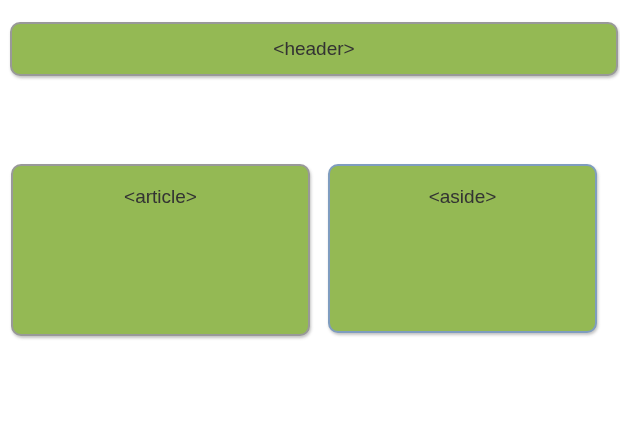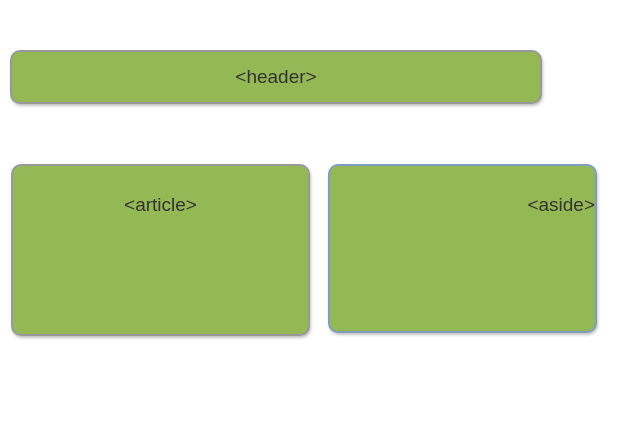--- a/index.html
+++ b/index.html
@@ -26,32 +26,32 @@
     font-size: 19px;
     line-height: 22px;
   }
   .box.blue-border { border-color: var(--blue-border, #7f9dbf); }
   .box.centered {
     display: flex;
     align-items: center;
     justify-content: center;
   }
   .box.top-label { text-align: center; }
-  .box.top-label .label { display: inline-block; margin-top: 28px; }
+  .box.top-label .label { display: inline-block; margin-top: 20px; }
 
-  #header-box  { left: 10px;  top: 22px;  width: 532px; height: 54px; margin-top: 28px; }
+  #header-box  { left: 10px;  top: 22px;  width: 608px; height: 54px; }
   #nav-box     { left: 10px;  top: 93px;  width: 597px; height: 55px; }
   #article-box { left: 11px;  top: 164px; width: 299px; height: 172px; }
   #section-box {
     left: 49px; top: 85px; width: 210px; height: 57px;
     background: var(--section-fill, #d9e2bd);
     border-color: var(--gray-border, #999999);
     box-shadow: 1px 1px 2px rgba(120,120,120,0.35);
   }
-  #aside-box   { left: 328px; top: 164px; width: 269px; height: 169px; text-align: right; }
+  #aside-box   { left: 328px; top: 164px; width: 269px; height: 169px; }
   #footer-box  { left: 10px;  top: 350px; width: 594px; height: 57px; }
 </style>
 </head>
 <body>
 
 <div class="canvas">
 
   <div class="box centered" id="header-box">
     <span class="label">&lt;header&gt;</span>
   </div>

